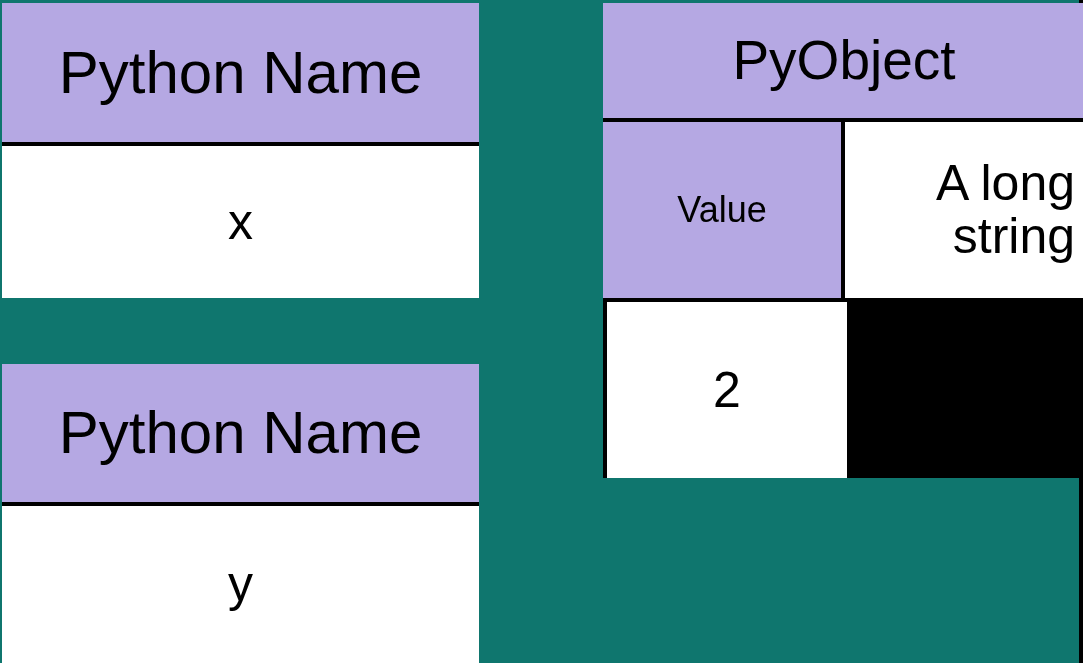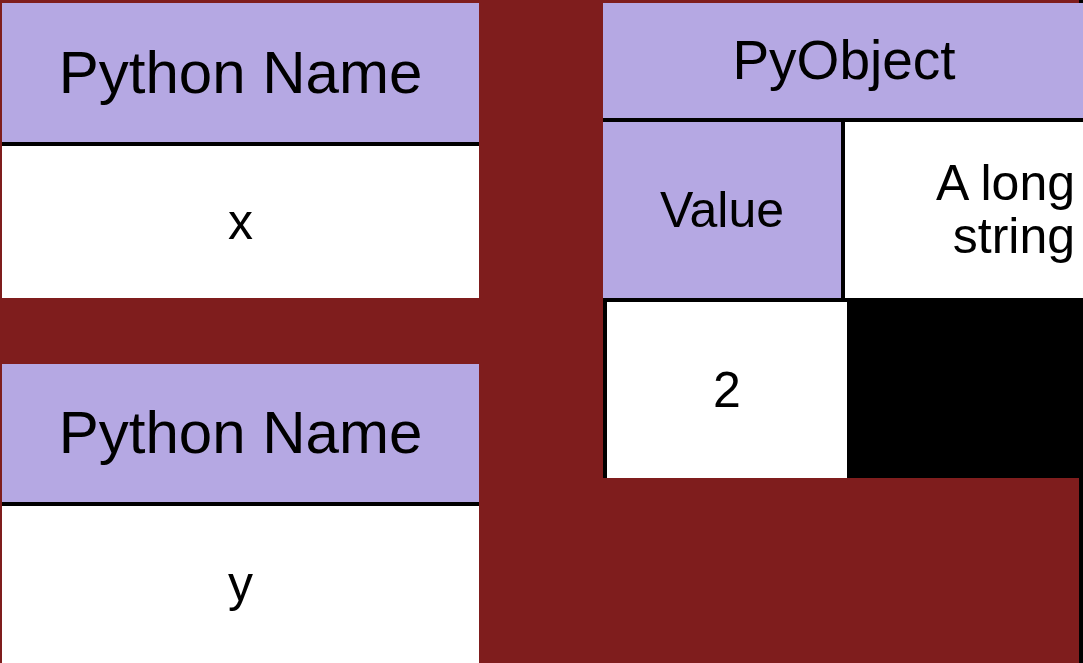--- a/index.html
+++ b/index.html
@@ -12,21 +12,21 @@
     width: 1083px;
     height: 663px;
     overflow: hidden;
     font-family: "Liberation Sans", sans-serif;
     -webkit-font-smoothing: antialiased;
   }
   #canvas {
     position: relative;
     width: 1079px;
     height: 663px;
-    background: #7f1d1d;
+    background: #0f766e;
   }
 
   
   .tbl {
     position: absolute;
     box-sizing: border-box;
     background: #000000;
     display: flex;
     flex-direction: column;
   }
@@ -92,21 +92,21 @@
   #pyobject-table .title-row .hdr {
     width: 482px; height: 115px;
     font-size: 55px;
   }
   #pyobject-table .field-row {
     width: 482px;
     margin-top: 4px;
   }
   #pyobject-table .field-row .lbl {
     width: 238px;
-    font-size: 50px;
+    font-size: 36px;
   }
   #pyobject-table .field-row .val {
     width: 240px;
     margin-left: 4px;
     font-size: 50px;
   }
   #pyobject-table #row-value    { height: 176px; }
   #pyobject-table #row-value .lbl,
   #pyobject-table #row-value .val { height: 176px; }
   #pyobject-table #row-refcount { height: 176px; }

